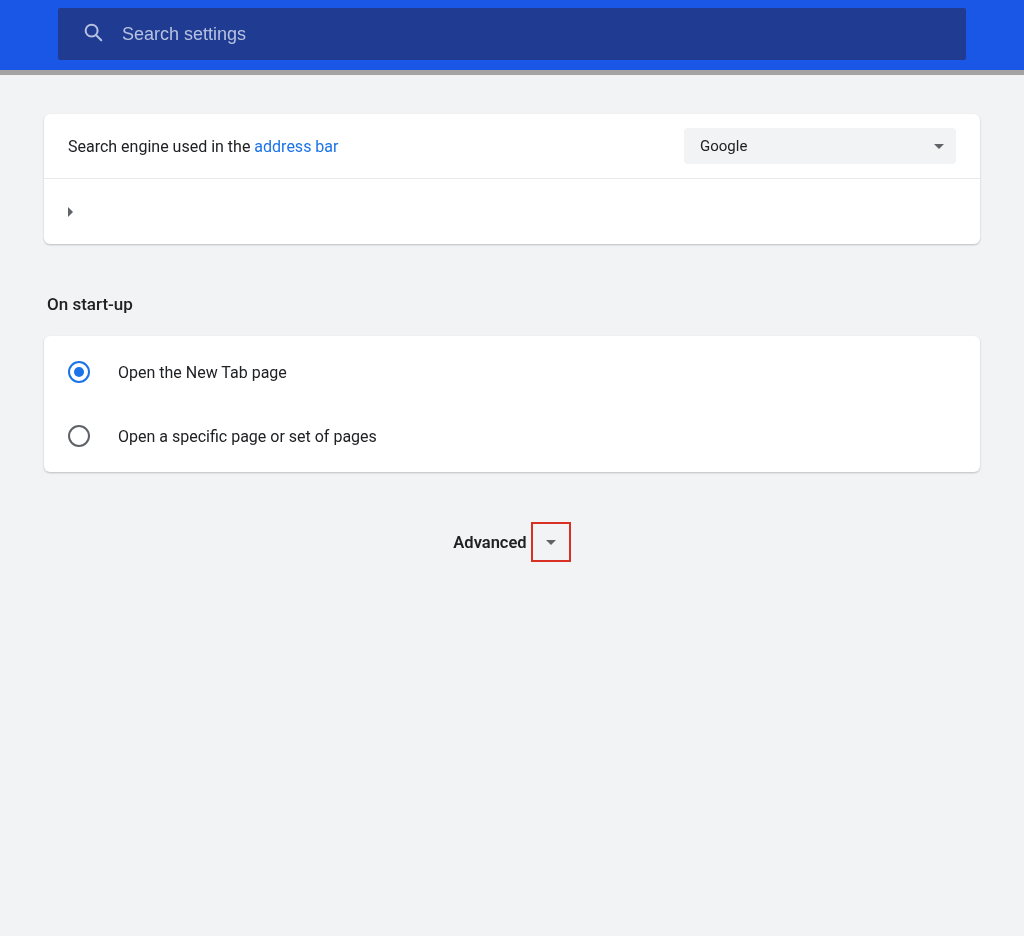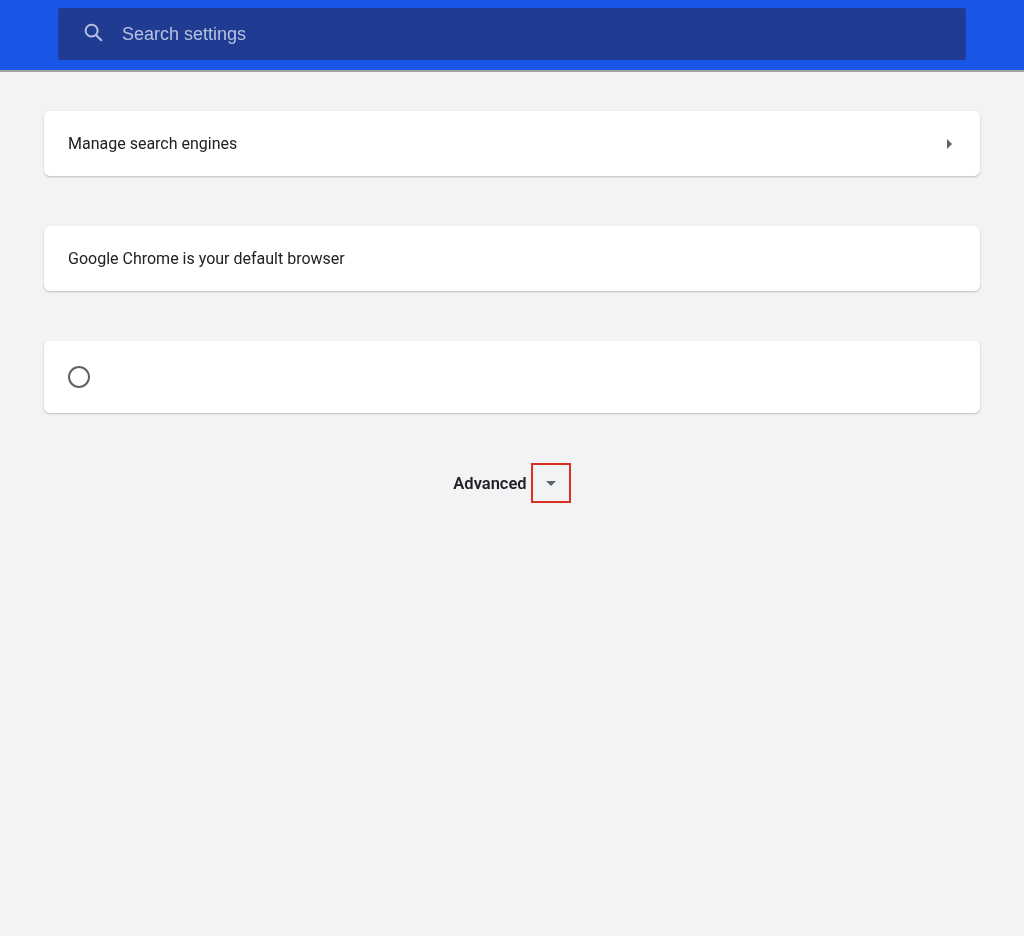--- a/index.html
+++ b/index.html
@@ -7,21 +7,21 @@
     font-family: Roboto, 'Segoe UI', Arial, sans-serif;
     background: #f1f3f4;
     width: 1024px;
     height: 936px;
     overflow: hidden;
     color: #202124;
   }
   .header {
     background: #1a57e6;
     padding: 8px 58px 10px 58px;
-    border-bottom: 2px solid #a3a3a3;
+    border-bottom: 5px solid #a3a3a3;
   }
   .search-bar {
     background: #1f3c92;
     display: flex;
     align-items: center;
     height: 52px;
     padding: 0 24px;
     border-radius: 2px;
   }
   .search-bar svg { flex-shrink: 0; }
@@ -146,35 +146,44 @@
         <line x1="15.5" y1="15.5" x2="21" y2="21" stroke="#b8c1e0" stroke-width="2.2" stroke-linecap="round"></line>
       </svg>
     </span>
     <input class="search-input" type="text" placeholder="Search settings" style="">
   </div>
 </div>
 
 <div class="content">
 
   <div class="card">
+    <div class="row">
+      <div class="row-text">
+        <span>Search engine used in the </span><a href="#" class="linklike">address bar</a>
+      </div>
+      <div class="select-box">
+        <span>Google</span>
+        <span class="caret-down"></span>
+      </div>
+    </div>
     <div class="row" style="cursor:pointer;">
-      <div class="row-text">Manage search engines</div>
       <span class="caret-right"></span>
     </div>
   </div>
 
-  <div class="card">
-    <div class="row">
-      <div class="row-text">Google Chrome is your default browser</div>
-    </div>
-  </div>
 
+  <div class="section-title section-gap">On start-up</div>
   <div class="card" style="padding:4px 0;">
     <div class="radio-row">
+      <div class="radio selected"></div>
+      <span>Open the New Tab page</span>
+    </div>
+    <div class="radio-row">
       <div class="radio"></div>
+      <span>Open a specific page or set of pages</span>
     </div>
   </div>
 
   <div class="advanced-wrap">
     <span class="advanced-label">Advanced</span>
     <div class="advanced-btn">
       <span class="caret-down"></span>
     </div>
   </div>
 

